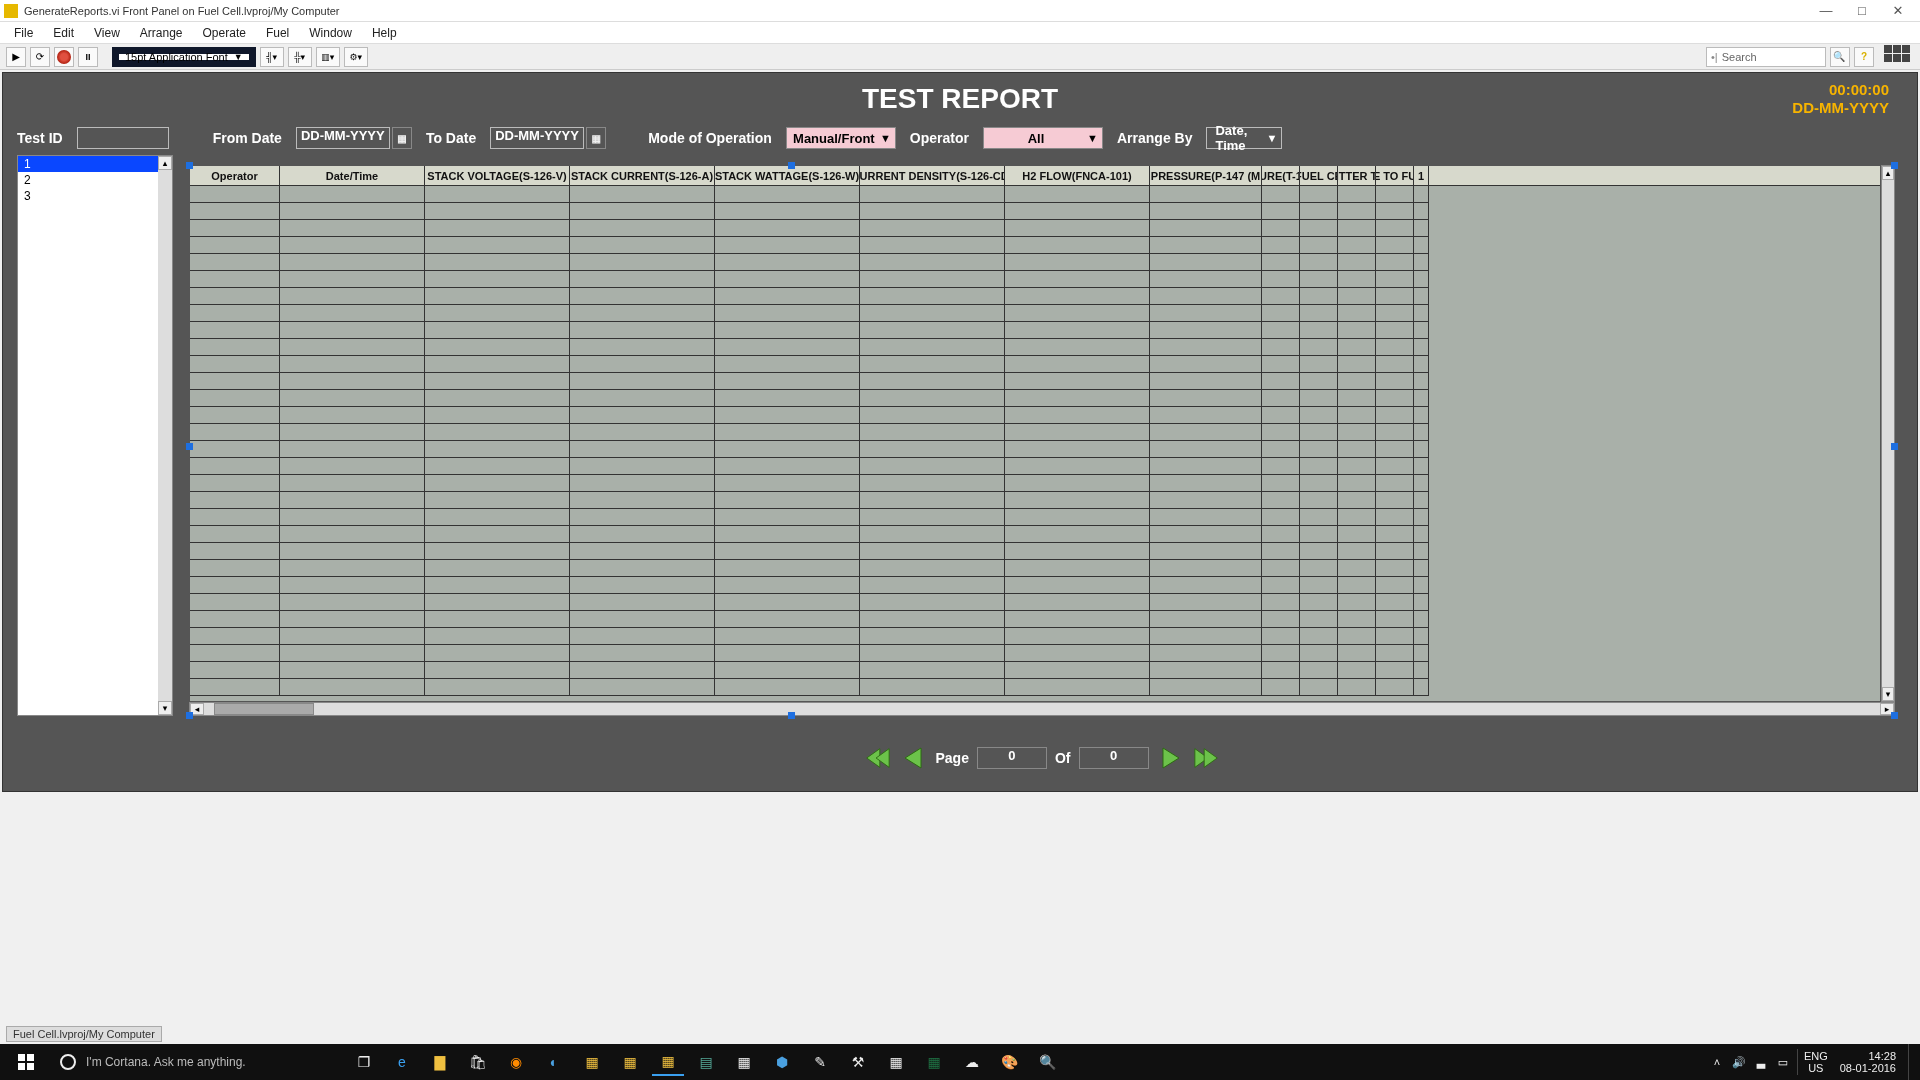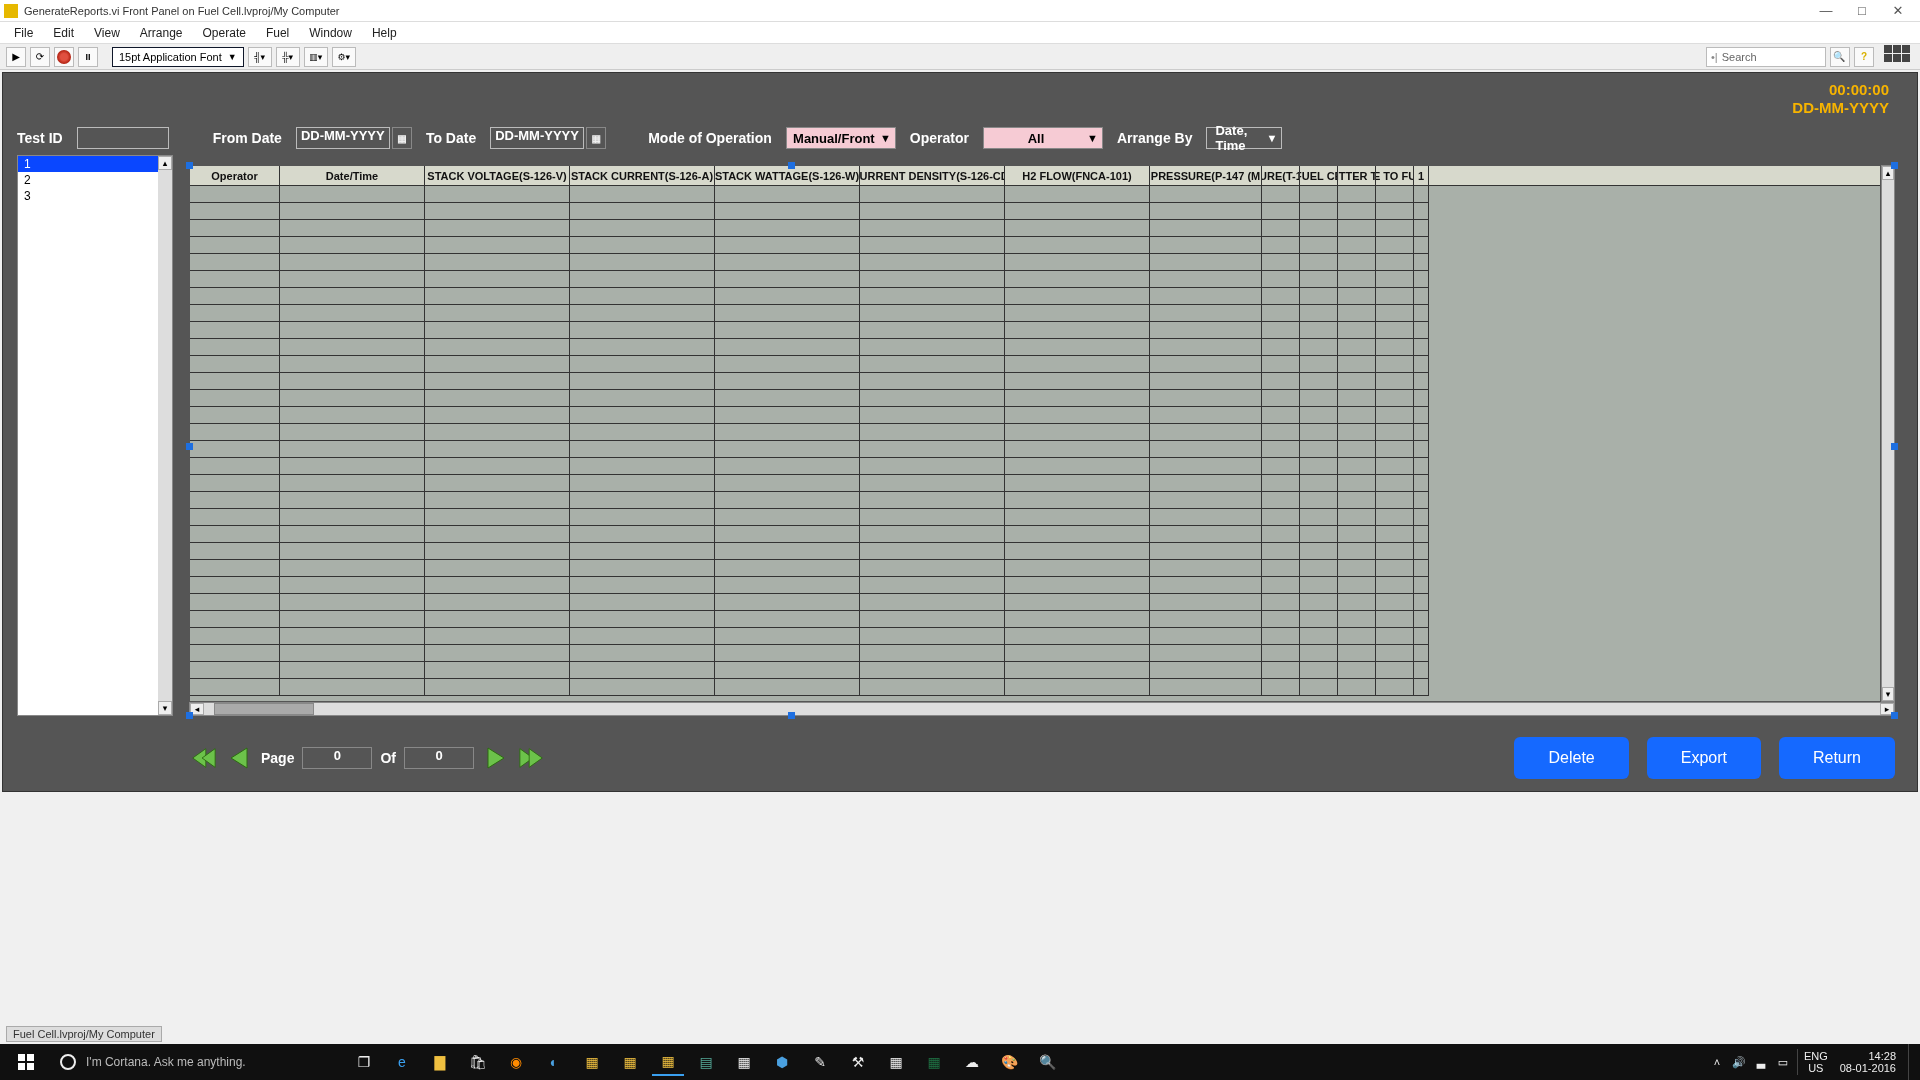--- a/index.html
+++ b/index.html
@@ -16,21 +16,21 @@
 .menubar { height: 22px; background: #fff; display: flex; align-items: center; padding: 0 4px; font-size: 12px; color: #222; border-bottom: 1px solid #ddd; gap: 0; }
 .menubar .m-item { padding: 2px 10px; }
 
 
 .app-toolbar { height: 26px; background: #efefef; display: flex; align-items: center; padding: 0 6px; gap: 4px; border-bottom: 1px solid #ccc; justify-content: space-between; }
 .app-toolbar .left { display: flex; align-items: center; gap: 4px; }
 .app-toolbar .right { display: flex; align-items: center; gap: 4px; }
 .tb-btn { width: 20px; height: 20px; border: 1px solid #bbb; background: #fafafa; display: flex; align-items: center; justify-content: center; font-size: 10px; }
 .tb-stop { background: radial-gradient(circle,#e05040 35%,#b02010 70%); border-radius: 50%; width: 14px; height: 14px; border: none; }
 .tb-pause::after { content: "II"; font-size: 9px; font-weight: bold; }
-.font-box { height: 20px; border: 1px solid #0f172a; background: #fff; font-size: 11px; padding: 0 6px; display: flex; align-items: center; }
+.font-box { height: 20px; border: 7px solid #0f172a; background: #fff; font-size: 11px; padding: 0 6px; display: flex; align-items: center; }
 .font-box .drop { margin-left: 6px; font-size: 9px; }
 .mini-btn { width: 24px; height: 20px; border: 1px solid #bbb; display: flex; align-items: center; justify-content: center; font-size: 9px; background: #fafafa; }
 .search-box { height: 20px; border: 1px solid #bbb; width: 120px; font-size: 11px; display: flex; align-items: center; padding: 0 4px; background: #fff; }
 .search-box .sep { color: #888; margin-right: 4px; }
 .pane-icon { width: 30px; height: 24px; display: grid; grid-template-columns: repeat(3,8px); grid-template-rows: repeat(2,8px); gap: 1px; margin-left: 6px; }
 .pane-icon span { background: #444; }
 
 
 .app-panel { position: relative; height: 720px; background: #555; border: 1px solid #333; margin: 2px; }
 
@@ -70,21 +70,21 @@
 .grid-vscroll { width: 14px; background: #ddd; display: flex; flex-direction: column; justify-content: space-between; border: 1px solid #888; }
 .grid-hscroll { height: 14px; background: #ddd; display: flex; border: 1px solid #888; align-items: center; }
 .hs-arrow { width: 14px; text-align: center; font-size: 9px; border: 1px solid #aaa; background: #eee; }
 .hs-track { flex: 1; position: relative; height: 100%; }
 .hs-thumb { position: absolute; left: 10px; height: 100%; width: 100px; background: #aaa; border: 1px solid #888; }
 
 
 .sel-handle { position: absolute; width: 7px; height: 7px; background: #1e6fe0; }
 
 
-.bottom-nav { position: absolute; bottom: 8px; left: 186px; right: 22px; height: 50px; display: flex; align-items: center; justify-content: space-between; }
+.bottom-nav { position: absolute; bottom: 8px; left: 186px; right: 22px; height: 50px; display: flex; align-items: center; justify-content: center; }
 .nav-left { display: flex; align-items: center; gap: 8px; color: #fff; font-size: 14px; font-weight: bold; }
 .arrow-btn { display: flex; align-items: center; }
 .arrow-btn svg { width: 28px; height: 24px; }
 .page-inp { width: 70px; height: 22px; border: 1px solid #888; background: #555; color: #fff; text-align: center; font-size: 13px; }
 .nav-right { display: flex; gap: 18px; }
 .big-btn { background: #1569ff; color: #fff; font-size: 16px; font-weight: 500; padding: 12px 34px; border-radius: 6px; }
 
 
 .win-taskbar { position: absolute; bottom: 0; left: 0; right: 0; height: 36px; background: #101010; display: flex; align-items: center; color: #eee; font-size: 12px; padding: 0 4px; }
 .tb-winbtn { width: 44px; height: 36px; display: flex; align-items: center; justify-content: center; }
@@ -157,20 +157,21 @@
         <span></span>
         <span></span>
         <span></span>
         <span></span>
         <span></span>
     </div>
   </div>
 </div>
 
 <div class="app-panel">
+  <div class="report-title">TEST REPORT</div>
   <div class="ts-block">
     <div>00:00:00</div>
     <div>DD-MM-YYYY</div>
   </div>
 
   <div class="filter-bar">
     <span class="lbl">Test ID</span>
     <div class="testid-inp"></div>
     <div style="width:16px"></div>
     <span class="lbl">From Date</span>
@@ -729,25 +730,20 @@
             <polygon points="4,2 20,12 4,22" fill="#6cc24a" stroke="#2d6b12"></polygon>
           </svg>
       </div>
       <div class="arrow-btn">
         <svg viewBox="0 0 30 24">
             <polygon points="2,2 16,12 2,22" fill="#6cc24a" stroke="#2d6b12"></polygon>
             <polygon points="12,2 26,12 12,22" fill="#6cc24a" stroke="#2d6b12"></polygon>
           </svg>
       </div>
     </div>
-    <div class="nav-right">
-      <div class="big-btn">Delete</div>
-      <div class="big-btn">Export</div>
-      <div class="big-btn">Return</div>
-    </div>
   </div>
 </div>
 
 <div class="bg-fill">
   <span style="background:#ddd;border:1px solid #aaa;padding:1px 6px">Fuel Cell.lvproj/My Computer</span>
 </div>
 
 <div class="win-taskbar">
   <div class="tb-winbtn">
     <svg viewBox="0 0 16 16">

